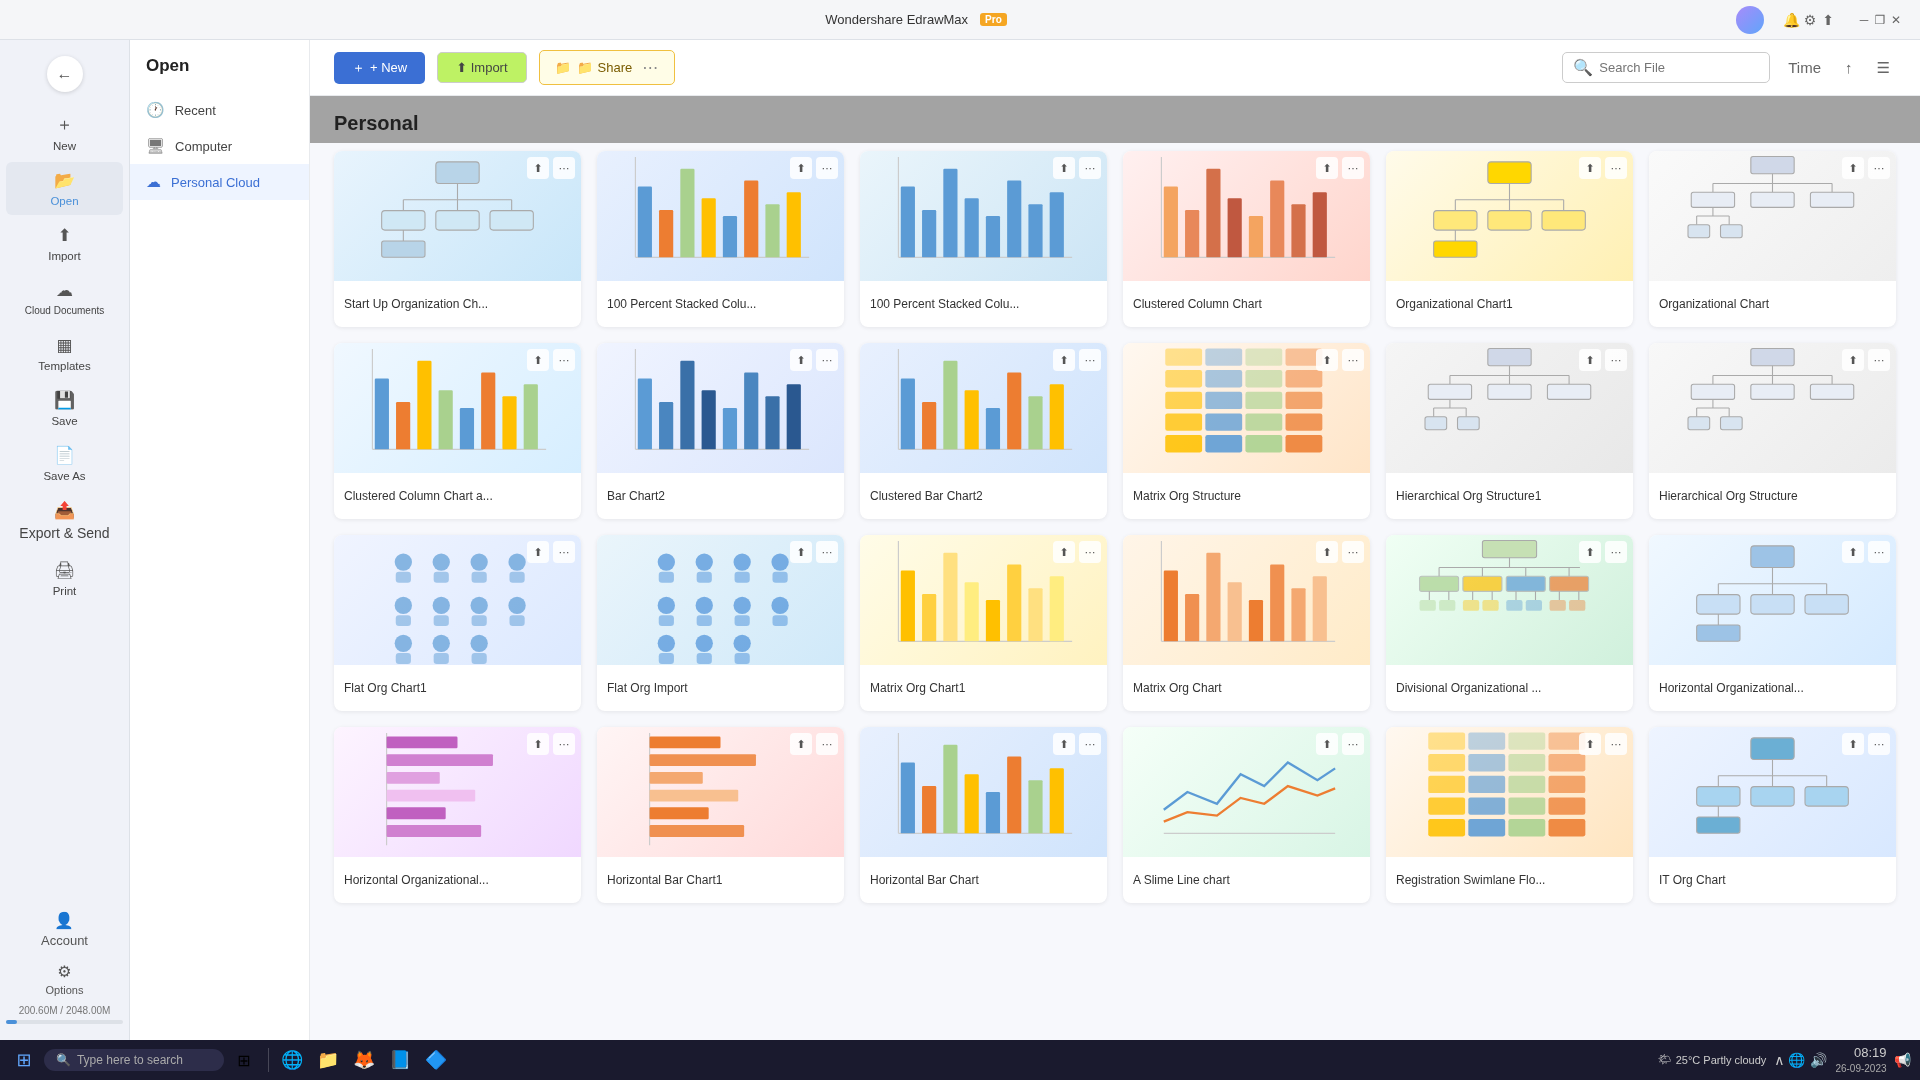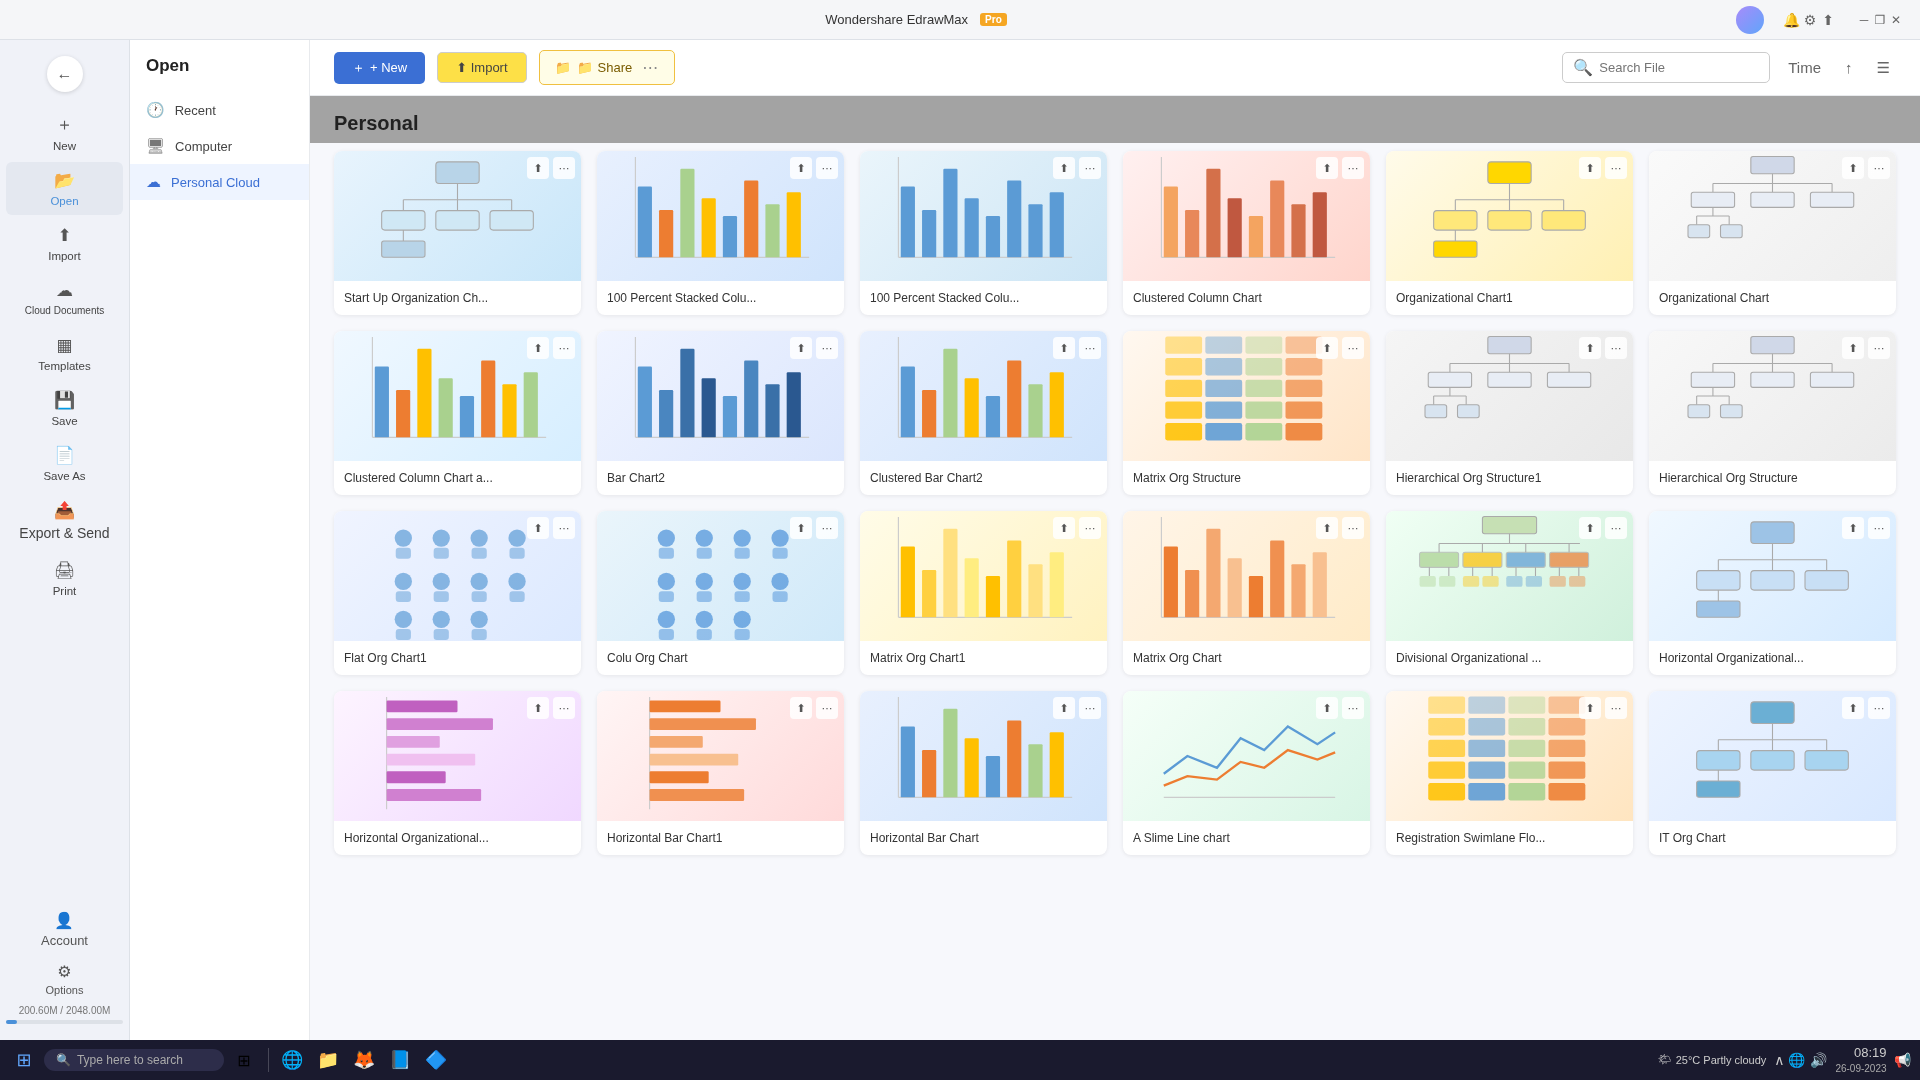--- a/index.html
+++ b/index.html
@@ -101,21 +101,21 @@
       align-items: center;
       justify-content: space-between;
       flex-shrink: 0;
     }
     .topbar-left { display: flex; gap: 12px; align-items: center; }
     .btn-new {
       background: #3b6fd4; color: white; border: none; padding: 7px 18px;
       border-radius: 5px; font-size: 13px; cursor: pointer; display: flex; align-items: center; gap: 5px;
     }
     .btn-import {
-      background: #fde047; color: #444; border: 1.5px solid #ccc; padding: 7px 18px;
+      background: #bef264; color: #444; border: 1.5px solid #ccc; padding: 7px 18px;
       border-radius: 5px; font-size: 13px; cursor: pointer; display: flex; align-items: center; gap: 5px;
     }
     .share-btn {
       background: #fffde7; border: 1.5px solid #f0c040; padding: 7px 16px;
       border-radius: 5px; font-size: 13px; cursor: pointer; display: flex; align-items: center; gap: 6px; color: #7a5c00;
     }
     .share-kebab { font-size: 16px; color: #888; cursor: pointer; margin-left: 4px; }
     .topbar-right { display: flex; gap: 12px; align-items: center; }
     .search-box {
       display: flex; align-items: center; border: 1px solid #ccc; border-radius: 5px;
@@ -162,21 +162,21 @@
     }
     .card-actions {
       position: absolute; top: 6px; right: 6px;
       display: flex; gap: 4px; align-items: center;
     }
     .card-action-icon {
       width: 22px; height: 22px; background: rgba(255,255,255,0.85); border-radius: 4px;
       display: flex; align-items: center; justify-content: center; font-size: 11px; color: #555; cursor: pointer;
     }
     .card-label {
-      padding: 10px 10px; font-size: 12px; color: #333; white-space: nowrap; overflow: hidden; text-overflow: ellipsis;
+      padding: 16px 10px; font-size: 12px; color: #333; white-space: nowrap; overflow: hidden; text-overflow: ellipsis;
     }
 
     
     .thumb-org { background: linear-gradient(135deg, #e8f4fd 0%, #c8e6f9 100%); }
     .thumb-bar-blue { background: linear-gradient(135deg, #e8f0fe 0%, #d0e4fc 100%); }
     .thumb-bar-blue2 { background: linear-gradient(135deg, #eaf5fb 0%, #cce5f5 100%); }
     .thumb-bar-pink { background: linear-gradient(135deg, #fff0f0 0%, #ffd5cc 100%); }
     .thumb-org-yellow { background: linear-gradient(135deg, #fffbea 0%, #fff0b3 100%); }
     .thumb-org-white { background: linear-gradient(135deg, #fafafa 0%, #eeeeee 100%); }
     .thumb-bar-mixed { background: linear-gradient(135deg, #f0f8ff 0%, #d6eeff 100%); }
@@ -693,21 +693,21 @@
                 <circle cx="65" cy="100" r="8" fill="#4a90d9" opacity="0.7"></circle>
                 <rect x="58" y="109" width="14" height="10" rx="3" fill="#4a90d9" opacity="0.5"></rect>
                 <circle cx="100" cy="100" r="8" fill="#4a90d9" opacity="0.7"></circle>
                 <rect x="93" y="109" width="14" height="10" rx="3" fill="#4a90d9" opacity="0.5"></rect>
               </svg>
               <div class="card-actions">
       <div class="card-action-icon" title="Share">⬆</div>
       <div class="card-action-icon" title="More">⋯</div>
     </div>
             </div>
-            <div class="card-label">Colu Org Chart</div>
+            <div class="card-label">Flat Org Import</div>
           </div>
           <div class="card">
             <div class="card-thumb thumb-matrix-col">
               <svg viewBox="0 0 160 110" xmlns="http://www.w3.org/2000/svg" style="width:100%;height:100%;">
       <line x1="8" y1="5" x2="8" y2="90" stroke="#ccc" stroke-width="1"></line>
       <line x1="8" y1="90" x2="155" y2="90" stroke="#ccc" stroke-width="1"></line>
                 <rect x="10" y="30" width="12" height="60" fill="#ffc000" rx="1"></rect>
                 <rect x="28" y="50" width="12" height="40" fill="#ffd040" rx="1"></rect>
                 <rect x="46" y="15" width="12" height="75" fill="#ffe080" rx="1"></rect>
                 <rect x="64" y="40" width="12" height="50" fill="#ffed80" rx="1"></rect>

